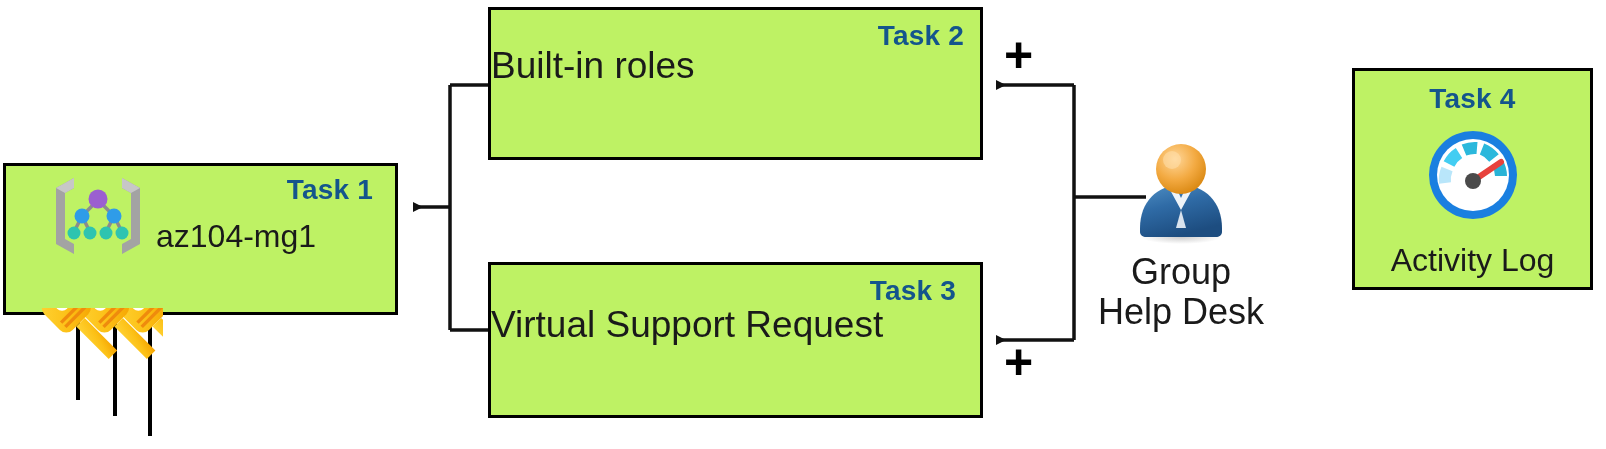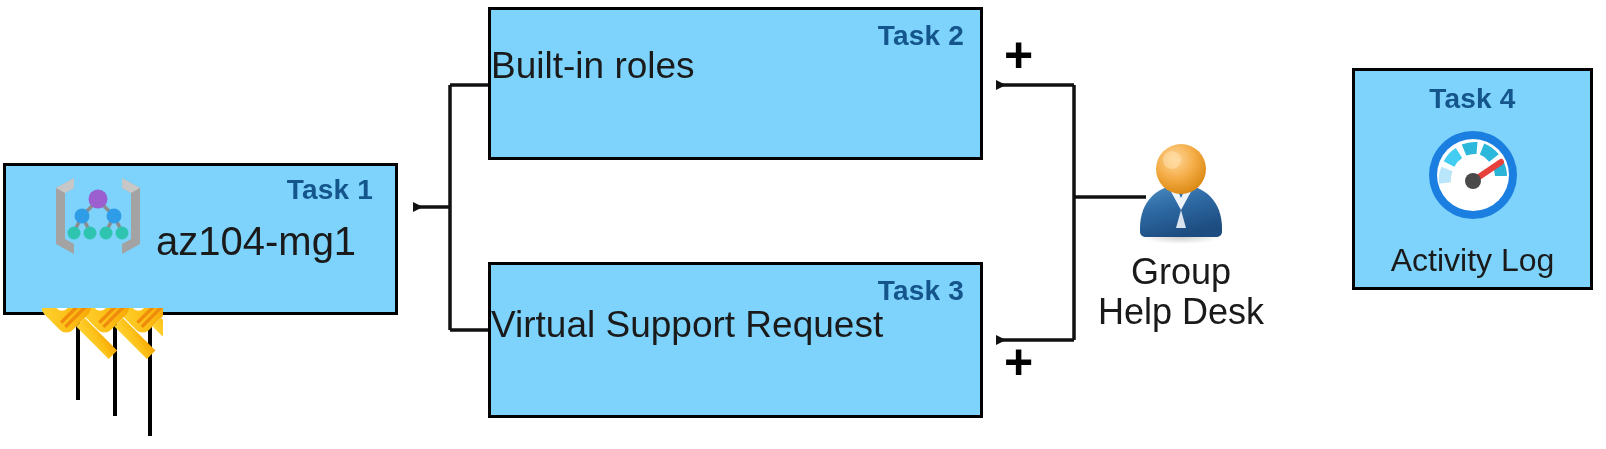--- a/index.html
+++ b/index.html
@@ -16,21 +16,21 @@
     position: relative;
     width: 1606px;
     height: 449px;
     background: #ffffff;
     overflow: hidden;
   }
 
   
   .task-box {
     position: absolute;
-    background: #7dd3fc;
+    background: #bef264;
     border: 3px solid #000000;
     box-sizing: border-box;
   }
   .task-label {
     position: absolute;
     color: #14558c;
     font-weight: bold;
     font-size: 28px;
     letter-spacing: 0.2px;
     white-space: nowrap;
@@ -40,34 +40,34 @@
     color: #1a1a1a;
     font-size: 34px;
     line-height: 1.18;
     white-space: nowrap;
     text-align: left;
   }
 
   
   #task1 { left: 3px; top: 135px; width: 395px; height: 152px; margin-top: 28px; }
   #task1-label { right: 22px; top: 8px; }
-  #task1-title { left: 150px; top: 52px; font-size: 40px; }
+  #task1-title { left: 150px; top: 52px; font-size: 32px; }
 
   
   #task2 { left: 488px; top: 7px; width: 495px; height: 153px; }
   #task2-label { right: 16px; top: 10px; }
   #task2-lines {
     left: 0; right: 0; top: 34px;
     width: 100%;
     font-size: 37px;
   }
 
   
   #task3 { left: 488px; top: 262px; width: 495px; height: 156px; }
-  #task3-label { right: 16px; top: 10px; margin-left: 8px; }
+  #task3-label { right: 24px; top: 10px; margin-left: 8px; }
   #task3-lines {
     left: 0; right: 0; top: 38px;
     width: 100%;
     font-size: 37px;
   }
 
   
   #task4 { left: 1352px; top: 68px; width: 241px; height: 222px; }
   #task4-label {
     left: 0; right: 0; top: 12px;

